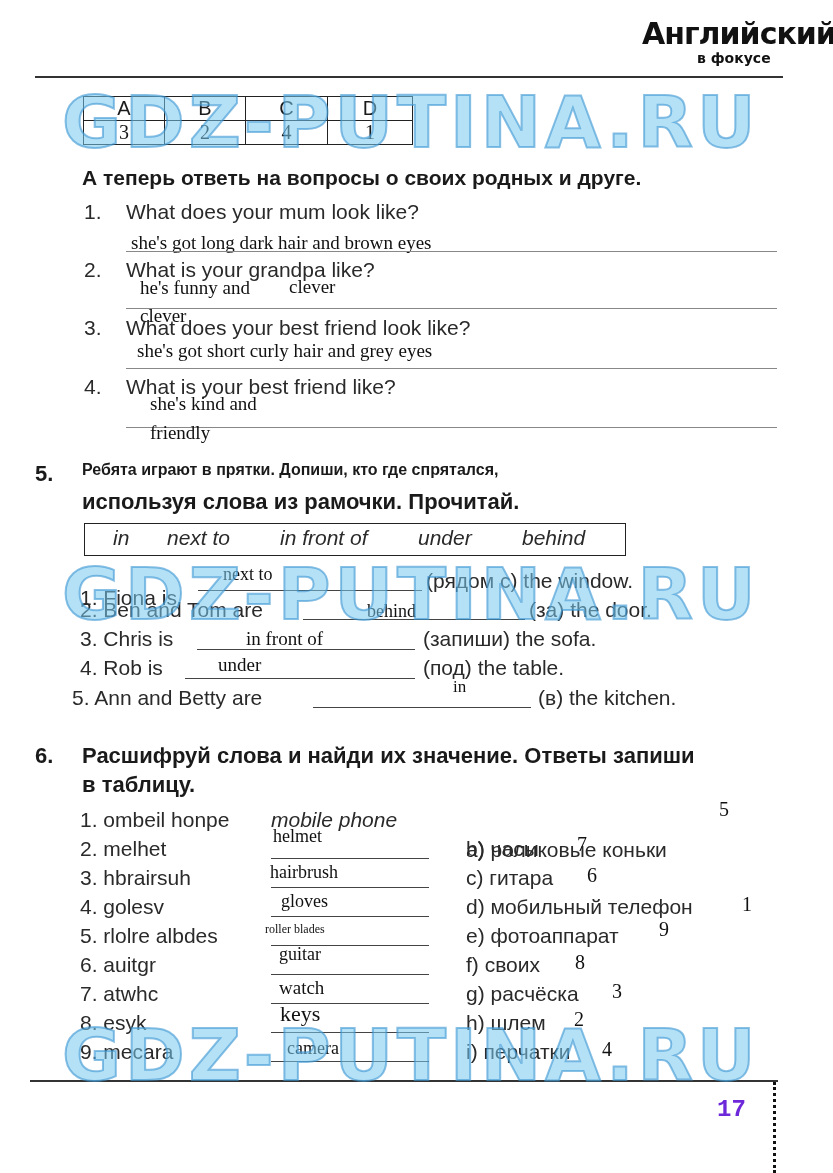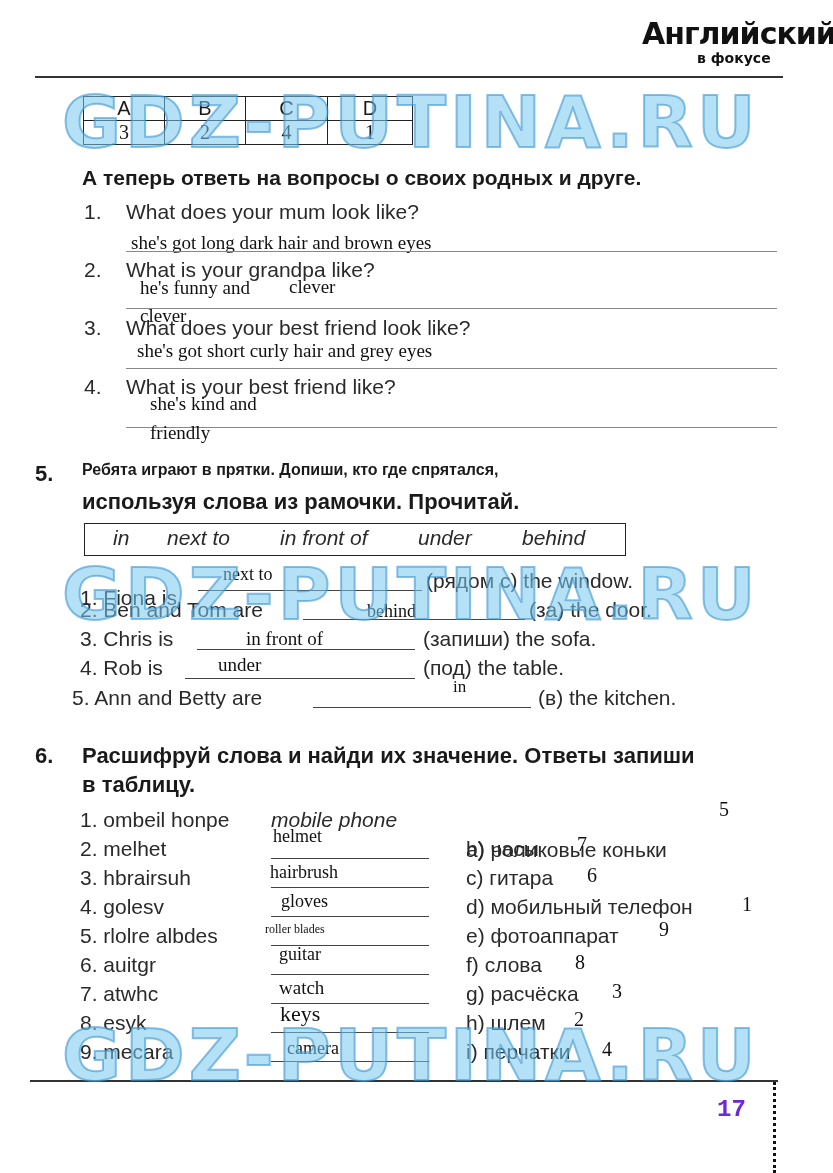--- a/index.html
+++ b/index.html
@@ -184,21 +184,21 @@
 
   <div class="pt" style="left:466px; top:866px;">c) гитара</div>
   <div class="hw" style="left:587px; top:864px; font-size:20px;">6</div>
 
   <div class="pt" style="left:466px; top:895px;">d) мобильный телефон</div>
   <div class="hw" style="left:742px; top:893px; font-size:20px;">1</div>
 
   <div class="pt" style="left:466px; top:924px;">e) фотоаппарат</div>
   <div class="hw" style="left:659px; top:918px; font-size:20px;">9</div>
 
-  <div class="pt" style="left:466px; top:953px;">f) слова</div>
+  <div class="pt" style="left:466px; top:953px;">f) своих</div>
   <div class="hw" style="left:575px; top:951px; font-size:20px;">8</div>
 
   <div class="pt" style="left:466px; top:982px;">g) расчёска</div>
   <div class="hw" style="left:612px; top:980px; font-size:20px;">3</div>
 
   <div class="pt" style="left:466px; top:1011px;">h) шлем</div>
   <div class="hw" style="left:574px; top:1008px; font-size:20px;">2</div>
 
   <div class="pt" style="left:466px; top:1040px;">i) перчатки</div>
   <div class="hw" style="left:602px; top:1038px; font-size:20px;">4</div>

